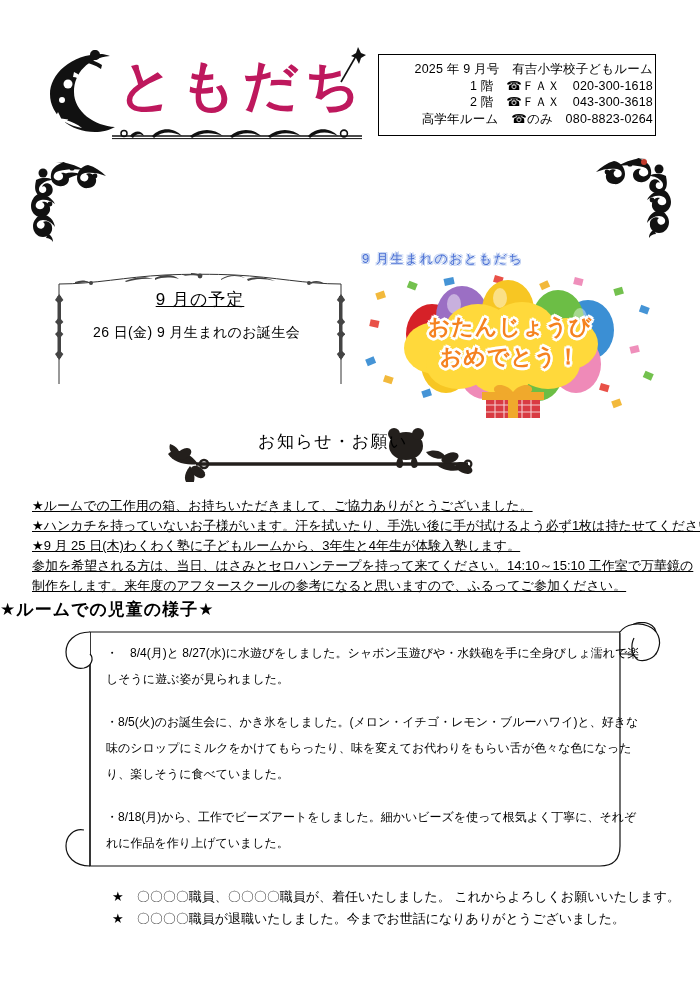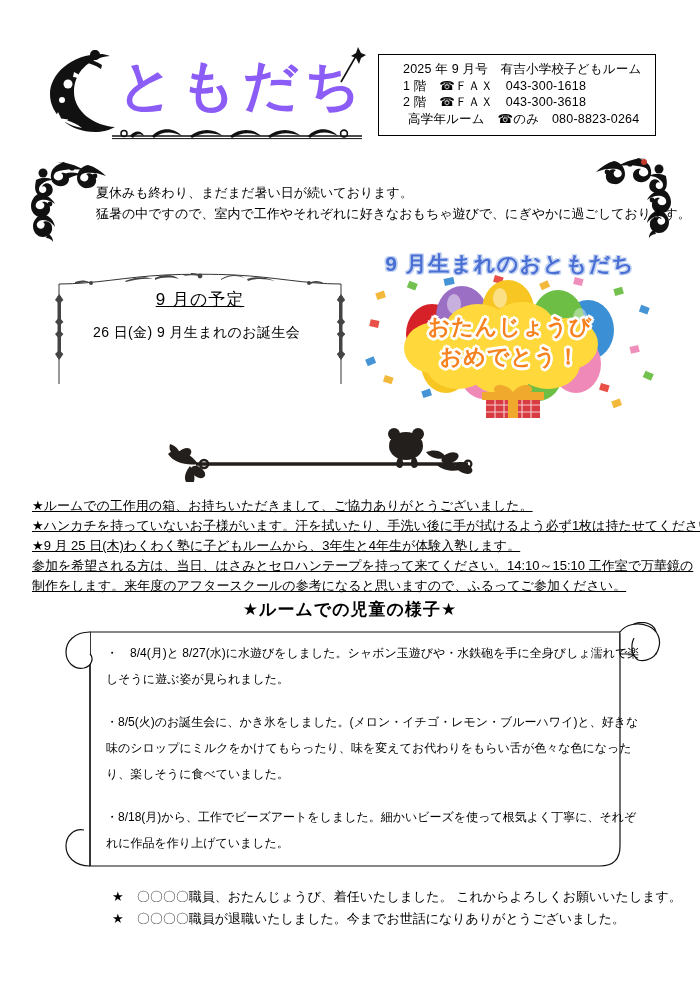--- a/index.html
+++ b/index.html
@@ -10,29 +10,29 @@
   }
   .page{position:relative;width:700px;height:990px;}
 
   
   .masthead{position:absolute;left:0;top:0;width:700px;height:150px;}
   .moon-logo{position:absolute;left:40px;top:42px;width:90px;height:95px;}
   .title-text{
     position:absolute;left:118px;top:58px;
     font-size:55px;font-weight:bold;letter-spacing:6px;
     font-family:"DejaVu Sans","Liberation Sans",sans-serif;
-    line-height:1;color:#8b5cf6;white-space:nowrap;
+    line-height:1;color:#be185d;white-space:nowrap;
   }
   .title-rule{position:absolute;left:112px;top:128px;width:250px;height:14px;}
   .wand{position:absolute;left:338px;top:44px;width:28px;height:40px;}
 
   .infobox{
     position:absolute;left:378px;top:54px;width:278px;height:82px;
     border:1.5px solid #000;background:#fff;
-    padding:6px 2px 0 24px;box-sizing:border-box;
+    padding:6px 2px 0 18px;box-sizing:border-box;text-align:right;
   }
   .infobox div{font-size:12.5px;line-height:16.5px;white-space:nowrap;letter-spacing:.2px;}
   .infobox .ln4{padding-left:5px;}
 
   
   .orn{position:absolute;width:86px;height:86px;}
   .orn-l{left:28px;top:156px;}
   .orn-r{right:26px;top:152px;transform:scaleX(-1);}
 
   
@@ -46,22 +46,22 @@
     position:absolute;left:0;right:0;top:16px;text-align:center;
     font-size:17px;letter-spacing:1px;text-decoration:underline;
   }
   .sched-item{
     position:absolute;left:38px;top:52px;font-size:14px;letter-spacing:.4px;white-space:nowrap;
   }
 
   
   .bday{position:absolute;left:362px;top:250px;width:296px;height:168px;}
   .bday-head{
-    position:absolute;left:0;right:0;top:0;text-align:center;
-    font-size:21px;font-weight:bold;letter-spacing:1.5px;
+    position:absolute;left:0;right:0;top:0;
+    font-size:13px;font-weight:normal;letter-spacing:1.5px;
     color:#4a6fd4;
     text-shadow:
       -1.4px -1.4px 0 #c3d3f2, 1.4px -1.4px 0 #c3d3f2,
       -1.4px 1.4px 0 #c3d3f2, 1.4px 1.4px 0 #c3d3f2;
   }
   .bday-art{position:absolute;left:0;top:22px;width:296px;height:146px;}
   .bday-line1,.bday-line2{
     position:absolute;left:0;width:296px;text-align:center;
     font-size:22px;font-weight:bold;letter-spacing:1px;
     color:#f5821f;
@@ -78,21 +78,21 @@
     position:absolute;left:0;right:0;top:6px;text-align:center;
     font-size:17px;letter-spacing:1.5px;
   }
 
   
   .notices{position:absolute;left:32px;top:496px;width:640px;text-decoration:underline;}
   .notices div{font-size:13px;line-height:20px;white-space:nowrap;}
 
   
   .scroll-title{
-    position:absolute;left:0;right:0;top:598px;text-align:center;
+    position:absolute;left:0;right:0;top:598px;text-align:left;
     font-size:17px;font-weight:bold;letter-spacing:1px;
   }
   .scroll{position:absolute;left:60px;top:622px;width:608px;height:252px;}
   .scroll-svg{position:absolute;left:0;top:0;width:608px;height:252px;}
   .scroll-body{position:absolute;left:46px;top:18px;width:540px;}
   .scroll-body p{margin:0 0 17px 0;font-size:12px;line-height:26px;}
 
   
   .footer{position:absolute;left:112px;top:886px;width:560px;}
   .footer div{font-size:13px;line-height:22px;white-space:nowrap;}
@@ -131,21 +131,21 @@
       <circle cx="12" cy="5.5" r="3" fill="none" stroke="#111" stroke-width="1.5"></circle>
     </svg>
 
     <svg class="wand" viewBox="0 0 28 40">
       <path d="M20 3 l3 6 5 2 -5 3 -2 6 -3-6 -5-2 5-3 Z" fill="#111"></path>
       <line x1="18" y1="12" x2="3" y2="38" stroke="#111" stroke-width="1.6"></line>
     </svg>
 
     <div class="infobox">
       <div>2025 年 9 月号　有吉小学校子どもルーム</div>
-      <div>1 階　☎ＦＡＸ　043-300-1618</div>
+      <div>1 階　☎ＦＡＸ　020-300-1618</div>
       <div>2 階　☎ＦＡＸ　043-300-3618</div>
       <div class="ln4">高学年ルーム　☎のみ　080-8823-0264</div>
     </div>
   </div>
 
   <svg class="orn orn-l" viewBox="0 0 86 86">
     <g fill="#111">
       <path d="M28 6 c10 0 20 3 28 8 -8-1 -17-1 -25 1 -4 1 -6 4 -5 7 2 3 6 3 8 1 2-2 1-5 -1-6 4-1 8 2 8 6 0 5-5 8-10 7 -6-1 -9-6 -8-12 1-7 8-11 15-12 Z"></path>
       <path d="M60 9 c7 2 13 6 18 11 -7-3 -14-4 -21-3 -4 1 -6 4 -4 7 2 2 6 2 7-1 1-2 0-4 -2-5 4-2 9 1 10 5 1 5-3 9-8 9 -6 1-11-4 -11-10 0-7 5-12 11-13 Z"></path>
       <circle cx="15" cy="17" r="4.5"></circle>
@@ -169,24 +169,20 @@
       <path d="M10 38 c8 0 14 4 17 10 -4-3 -9-5 -14-4 -4 1-6 4 -5 7 2 3 6 3 8 0 1-2 0-4 -2-5 4-1 8 2 8 6 1 5-4 9-9 9 -6 0-10-5 -10-11 0-5 3-10 7-12 Z"></path>
       <path d="M14 58 c7 1 12 6 13 13 -3-4 -7-7 -12-7 -4 0-7 3 -6 6 1 3 5 4 7 1 1-2 1-4 -1-5 4-2 9 1 9 5 1 5-3 10-9 10 -6 0-10-5 -10-11 0-5 4-10 9-12 Z"></path>
       <path d="M20 78 c3 1 5 4 5 8 -2-3 -4-4 -7-4 Z"></path>
       <circle cx="44" cy="12" r="2.6"></circle>
       <circle cx="67" cy="20" r="2.4"></circle>
       <circle cx="22" cy="48" r="2.4"></circle>
     </g>
     <circle cx="30" cy="10" r="3" fill="#c0392b"></circle>
   </svg>
 
-  <div class="intro">
-    <div>夏休みも終わり、まだまだ暑い日が続いております。</div>
-    <div>猛暑の中ですので、室内で工作やそれぞれに好きなおもちゃ遊びで、にぎやかに過ごしております。</div>
-  </div>
 
   <div class="sched">
     <svg class="sched-frame" viewBox="0 0 290 112" preserveAspectRatio="none">
       <path d="M4 12 L4 112" stroke="#333" stroke-width="1" fill="none"></path>
       <path d="M286 12 L286 112" stroke="#333" stroke-width="1" fill="none"></path>
       <path d="M4 12 C40 12 70 5 110 3 C130 2 160 2 180 3 C220 5 250 12 286 12" stroke="#333" stroke-width="1" fill="none"></path>
       <g fill="#444">
         <path d="M128 4 c6-3 14-3 20 0 -6-1 -14-1 -20 0 Z"></path>
         <path d="M136 1 c4 0 8 1 10 3 -4-1 -7-1 -10-1 Z"></path>
         <circle cx="145" cy="4" r="2.4"></circle>
@@ -313,20 +309,21 @@
         <circle cx="250" cy="10" r="6"></circle>
         <path d="M230 34 c-3 6 -2 10 2 10 3 0 4-5 2-10 Z"></path>
         <path d="M248 34 c3 6 2 10 -2 10 -3 0 -4-5 -2-10 Z"></path>
         <path d="M258 28 c10-4 18 0 20 6 -8 2 -16 0 -20-6 Z"></path>
         <path d="M268 40 c10-3 20 0 24 6 -9 2 -19 0 -24-6 Z"></path>
         <ellipse cx="282" cy="34" rx="9" ry="5" transform="rotate(-20 282 34)"></ellipse>
         <ellipse cx="296" cy="44" rx="9" ry="5" transform="rotate(25 296 44)"></ellipse>
         <circle cx="300" cy="40" r="3.4" fill="none" stroke="#231f1c" stroke-width="2.2"></circle>
       </g>
     </svg>
+    <div class="notice-head-text">お知らせ・お願い</div>
   </div>
 
   <div class="notices">
     <div>★ルームでの工作用の箱、お持ちいただきまして、ご協力ありがとうございました。</div>
     <div>★ハンカチを持っていないお子様がいます。汗を拭いたり、手洗い後に手が拭けるよう必ず1枚は持たせてください。</div>
     <div>★9 月 25 日(木)わくわく塾に子どもルームから、3年生と4年生が体験入塾します。</div>
     <div>参加を希望される方は、当日、はさみとセロハンテープを持って来てください。14:10～15:10 工作室で万華鏡の</div>
     <div>制作をします。来年度のアフタースクールの参考になると思いますので、ふるってご参加ください。</div>
   </div>
 
@@ -344,17 +341,17 @@
     </svg>
 
     <div class="scroll-body">
       <p>・　8/4(月)と 8/27(水)に水遊びをしました。シャボン玉遊びや・水鉄砲を手に全身びしょ濡れで楽しそうに遊ぶ姿が見られました。</p>
       <p>・8/5(火)のお誕生会に、かき氷をしました。(メロン・イチゴ・レモン・ブルーハワイ)と、好きな味のシロップにミルクをかけてもらったり、味を変えてお代わりをもらい舌が色々な色になったり、楽しそうに食べていました。</p>
       <p>・8/18(月)から、工作でビーズアートをしました。細かいビーズを使って根気よく丁寧に、それぞれに作品を作り上げていました。</p>
     </div>
   </div>
 
   <div class="footer">
-    <div>★　〇〇〇〇職員、おたんじょうび、着任いたしました。  これからよろしくお願いいたします。</div>
+    <div>★　〇〇〇〇職員、〇〇〇〇職員が、着任いたしました。  これからよろしくお願いいたします。</div>
     <div>★　〇〇〇〇職員が退職いたしました。今までお世話になりありがとうございました。</div>
   </div>
 
 </div>
 
 </body></html>

